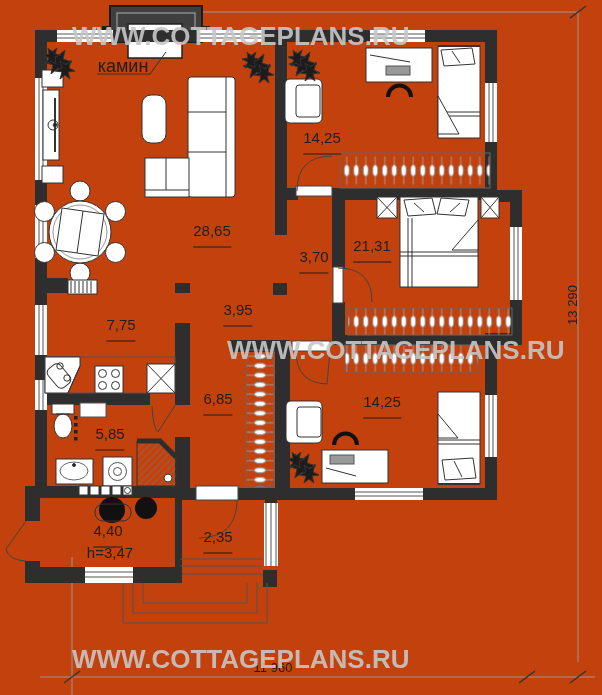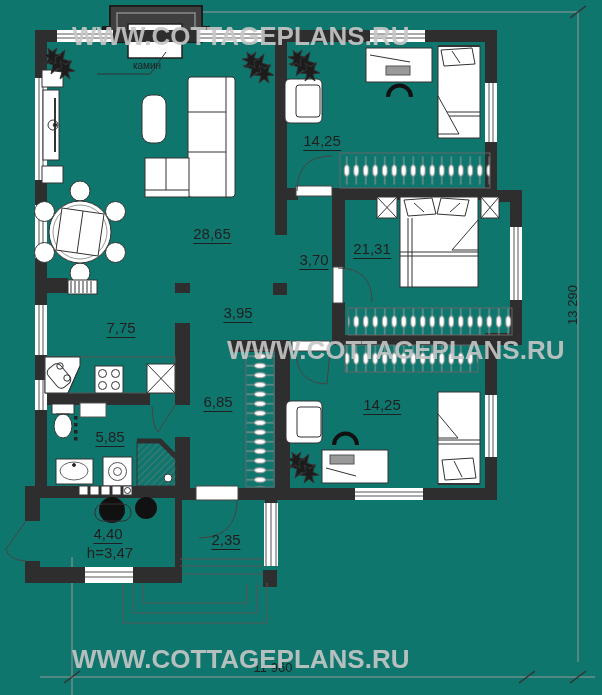--- a/index.html
+++ b/index.html
@@ -1,22 +1,22 @@
 <!DOCTYPE html>
 <html><head>
 <meta charset="utf-8">
 <style>
   html,body{margin:0;padding:0;background:#fff;}
-  #stage{position:relative;width:602px;height:695px;background:#0f766e;overflow:hidden;
+  #stage{position:relative;width:602px;height:695px;background:#c2410c;overflow:hidden;
          font-family:"Liberation Sans",sans-serif;}
   #plan-svg{position:absolute;left:0;top:0;z-index:1;}
   .lbl{position:absolute;z-index:5;transform:translate(-50%,-50%);
        font-size:15px;color:#1f1f1f;white-space:nowrap;line-height:1;}
-  .lbl.u{border-bottom:1.3px solid #1f1f1f;padding-bottom:2px;}
-  .lbl.small{font-size:10px;margin-left:24px;}
+  .lbl.u{border-bottom:1.3px solid #1f1f1f;padding-bottom:9px;}
+  .lbl.small{font-size:18px;}
   .dim{position:absolute;z-index:5;font-size:13px;color:#1f1f1f;white-space:nowrap;
        transform:translate(-50%,-50%);}
   .dim.vert{transform:translate(-50%,-50%) rotate(-90deg);}
   .wm{position:absolute;z-index:6;font-weight:bold;font-size:26px;letter-spacing:0px;
       color:#c7c7c7;opacity:.9;white-space:nowrap;}
 </style>
 </head>
 <body>
 
 <div id="stage">
@@ -401,18 +401,18 @@
 <div class="lbl u" style="left:322px;top:142px">14,25</div>
 <div class="lbl u" style="left:314px;top:261px">3,70</div>
 <div class="lbl u" style="left:372px;top:250px">21,31</div>
 <div class="lbl u" style="left:238px;top:314px">3,95</div>
 <div class="lbl u" style="left:121px;top:329px">7,75</div>
 <div class="lbl u" style="left:218px;top:403px">6,85</div>
 <div class="lbl u" style="left:382px;top:406px">14,25</div>
 <div class="lbl u" style="left:110px;top:438px">5,85</div>
 <div class="lbl u" style="left:108px;top:535px">4,40</div>
 <div class="lbl" style="left:110px;top:552px">h=3,47</div>
-<div class="lbl u" style="left:226px;top:541px">2,35</div>
+<div class="lbl u" style="left:218px;top:541px">2,35</div>
 
 <div class="dim" style="left:273px;top:667px">11 960</div>
 <div class="dim vert" style="left:572px;top:305px">13 290</div>
 
 </div>
 
 </body></html>

